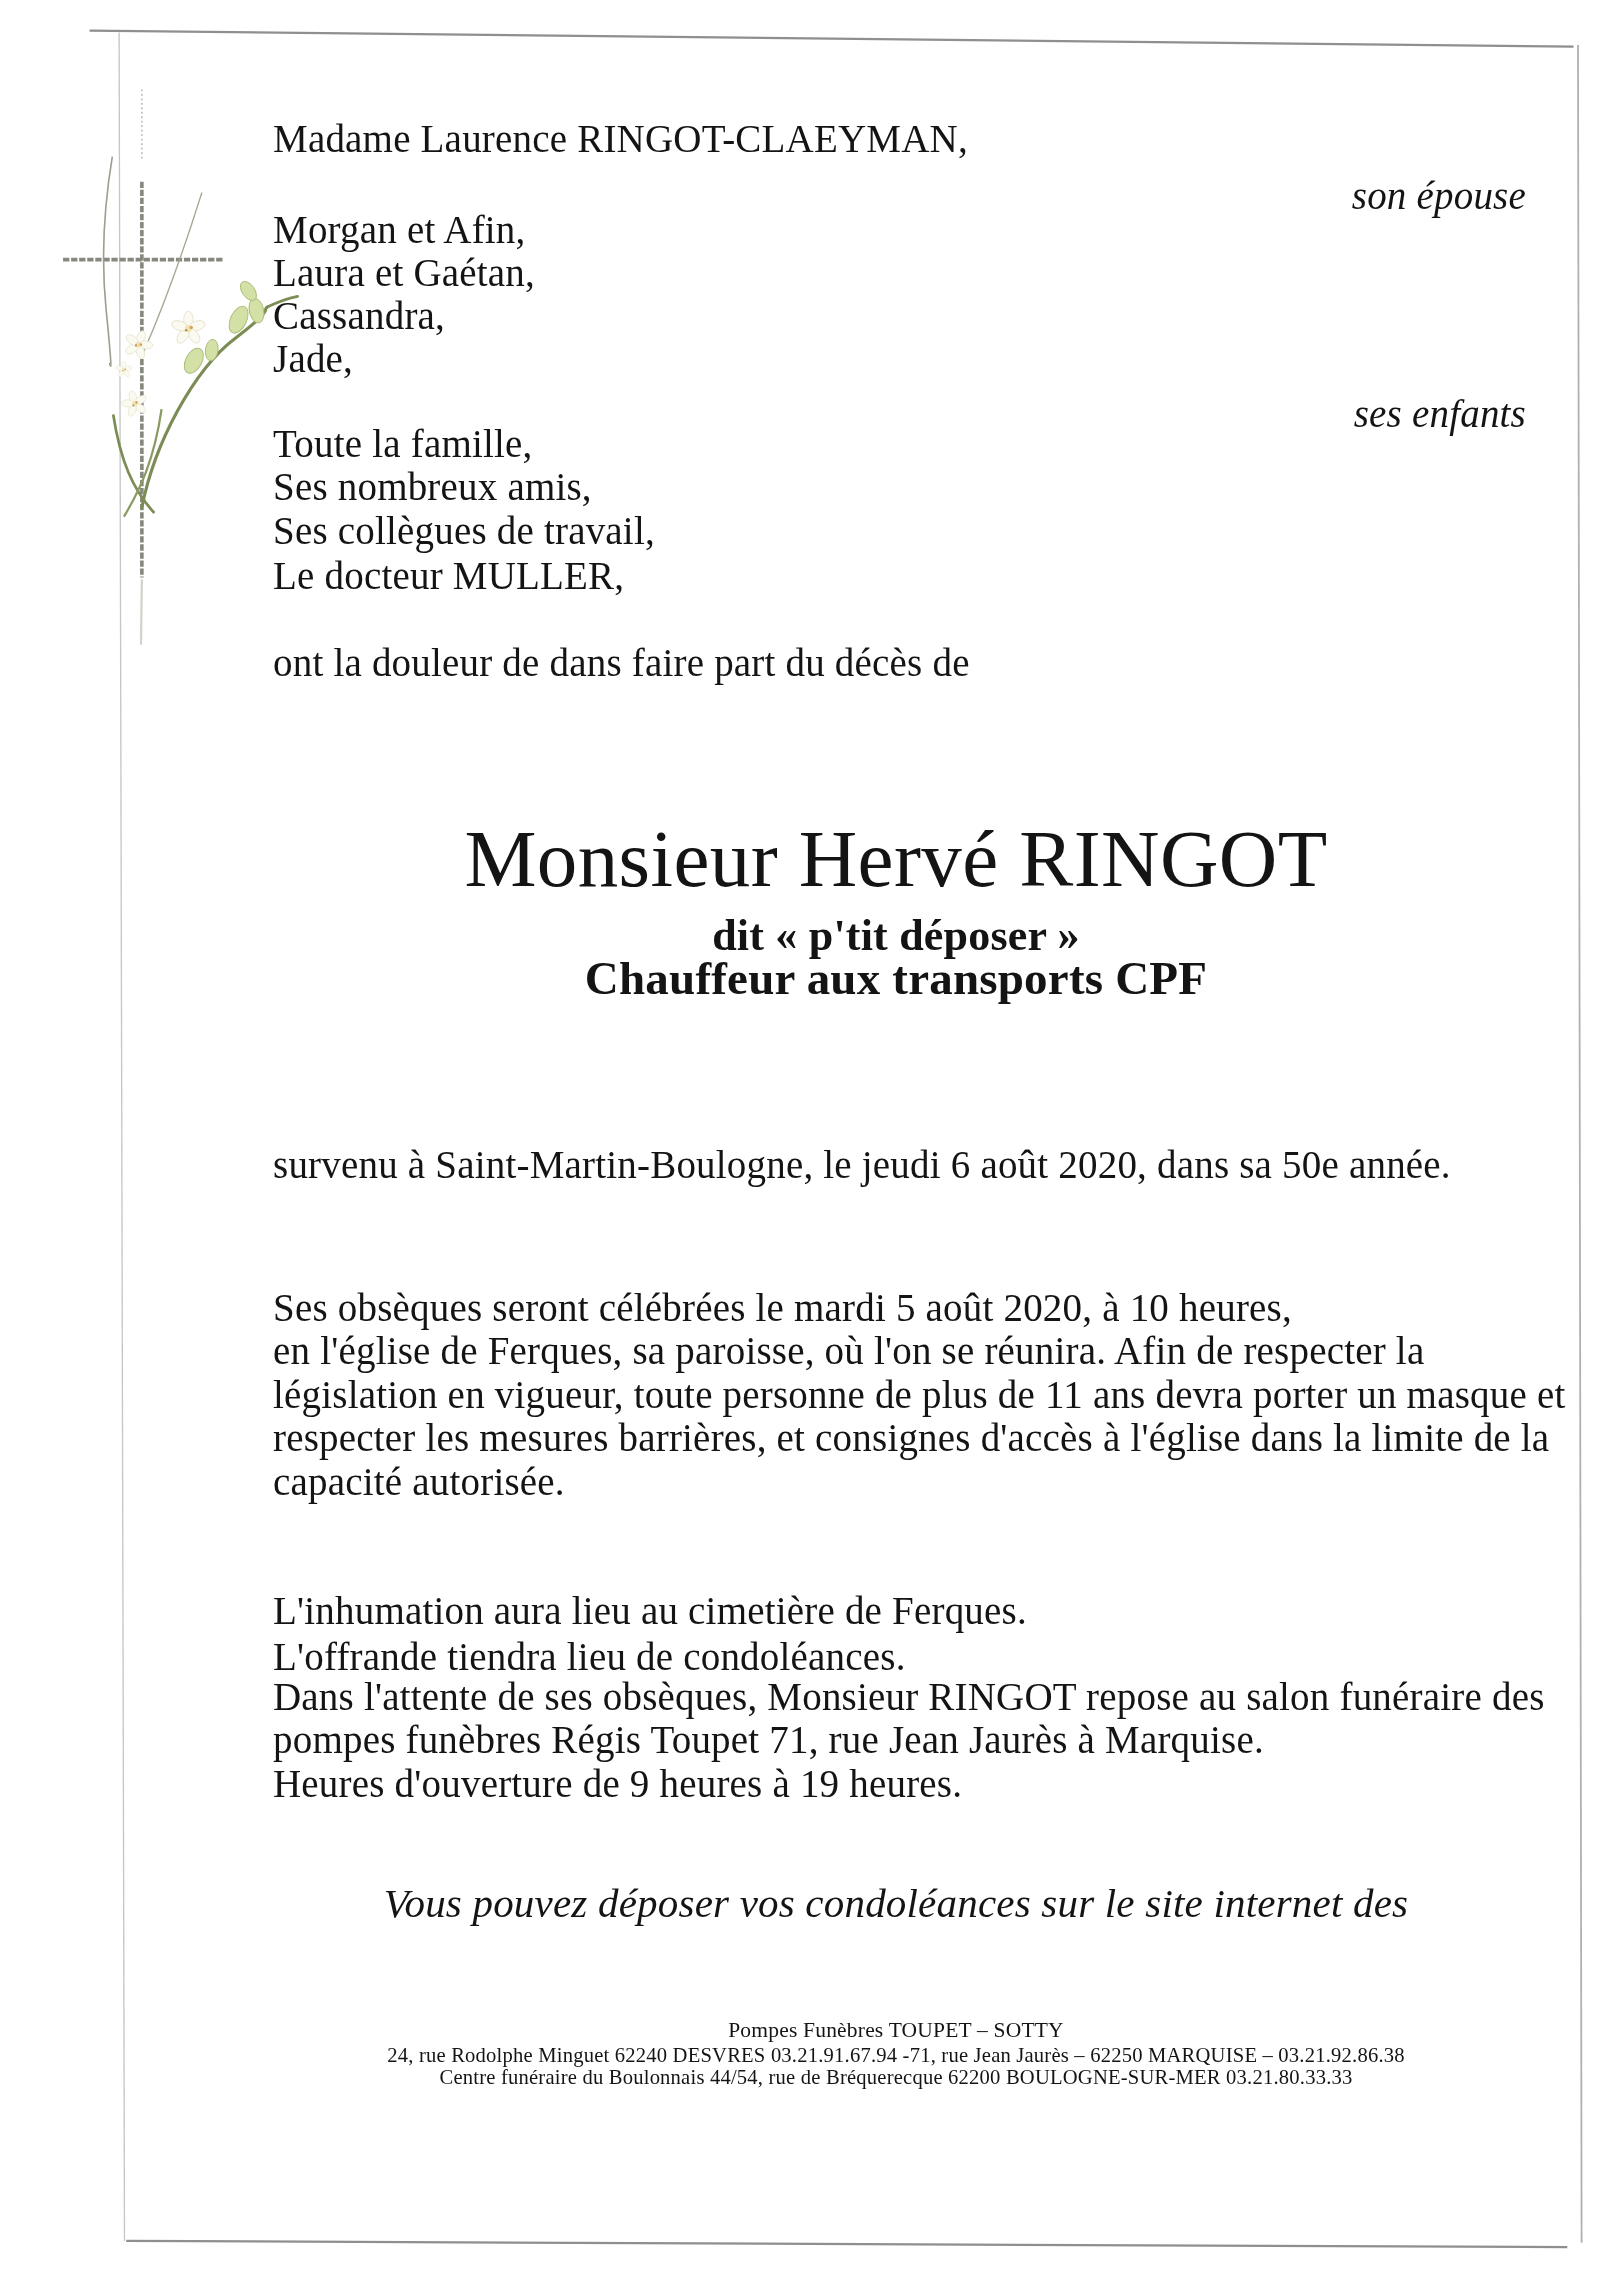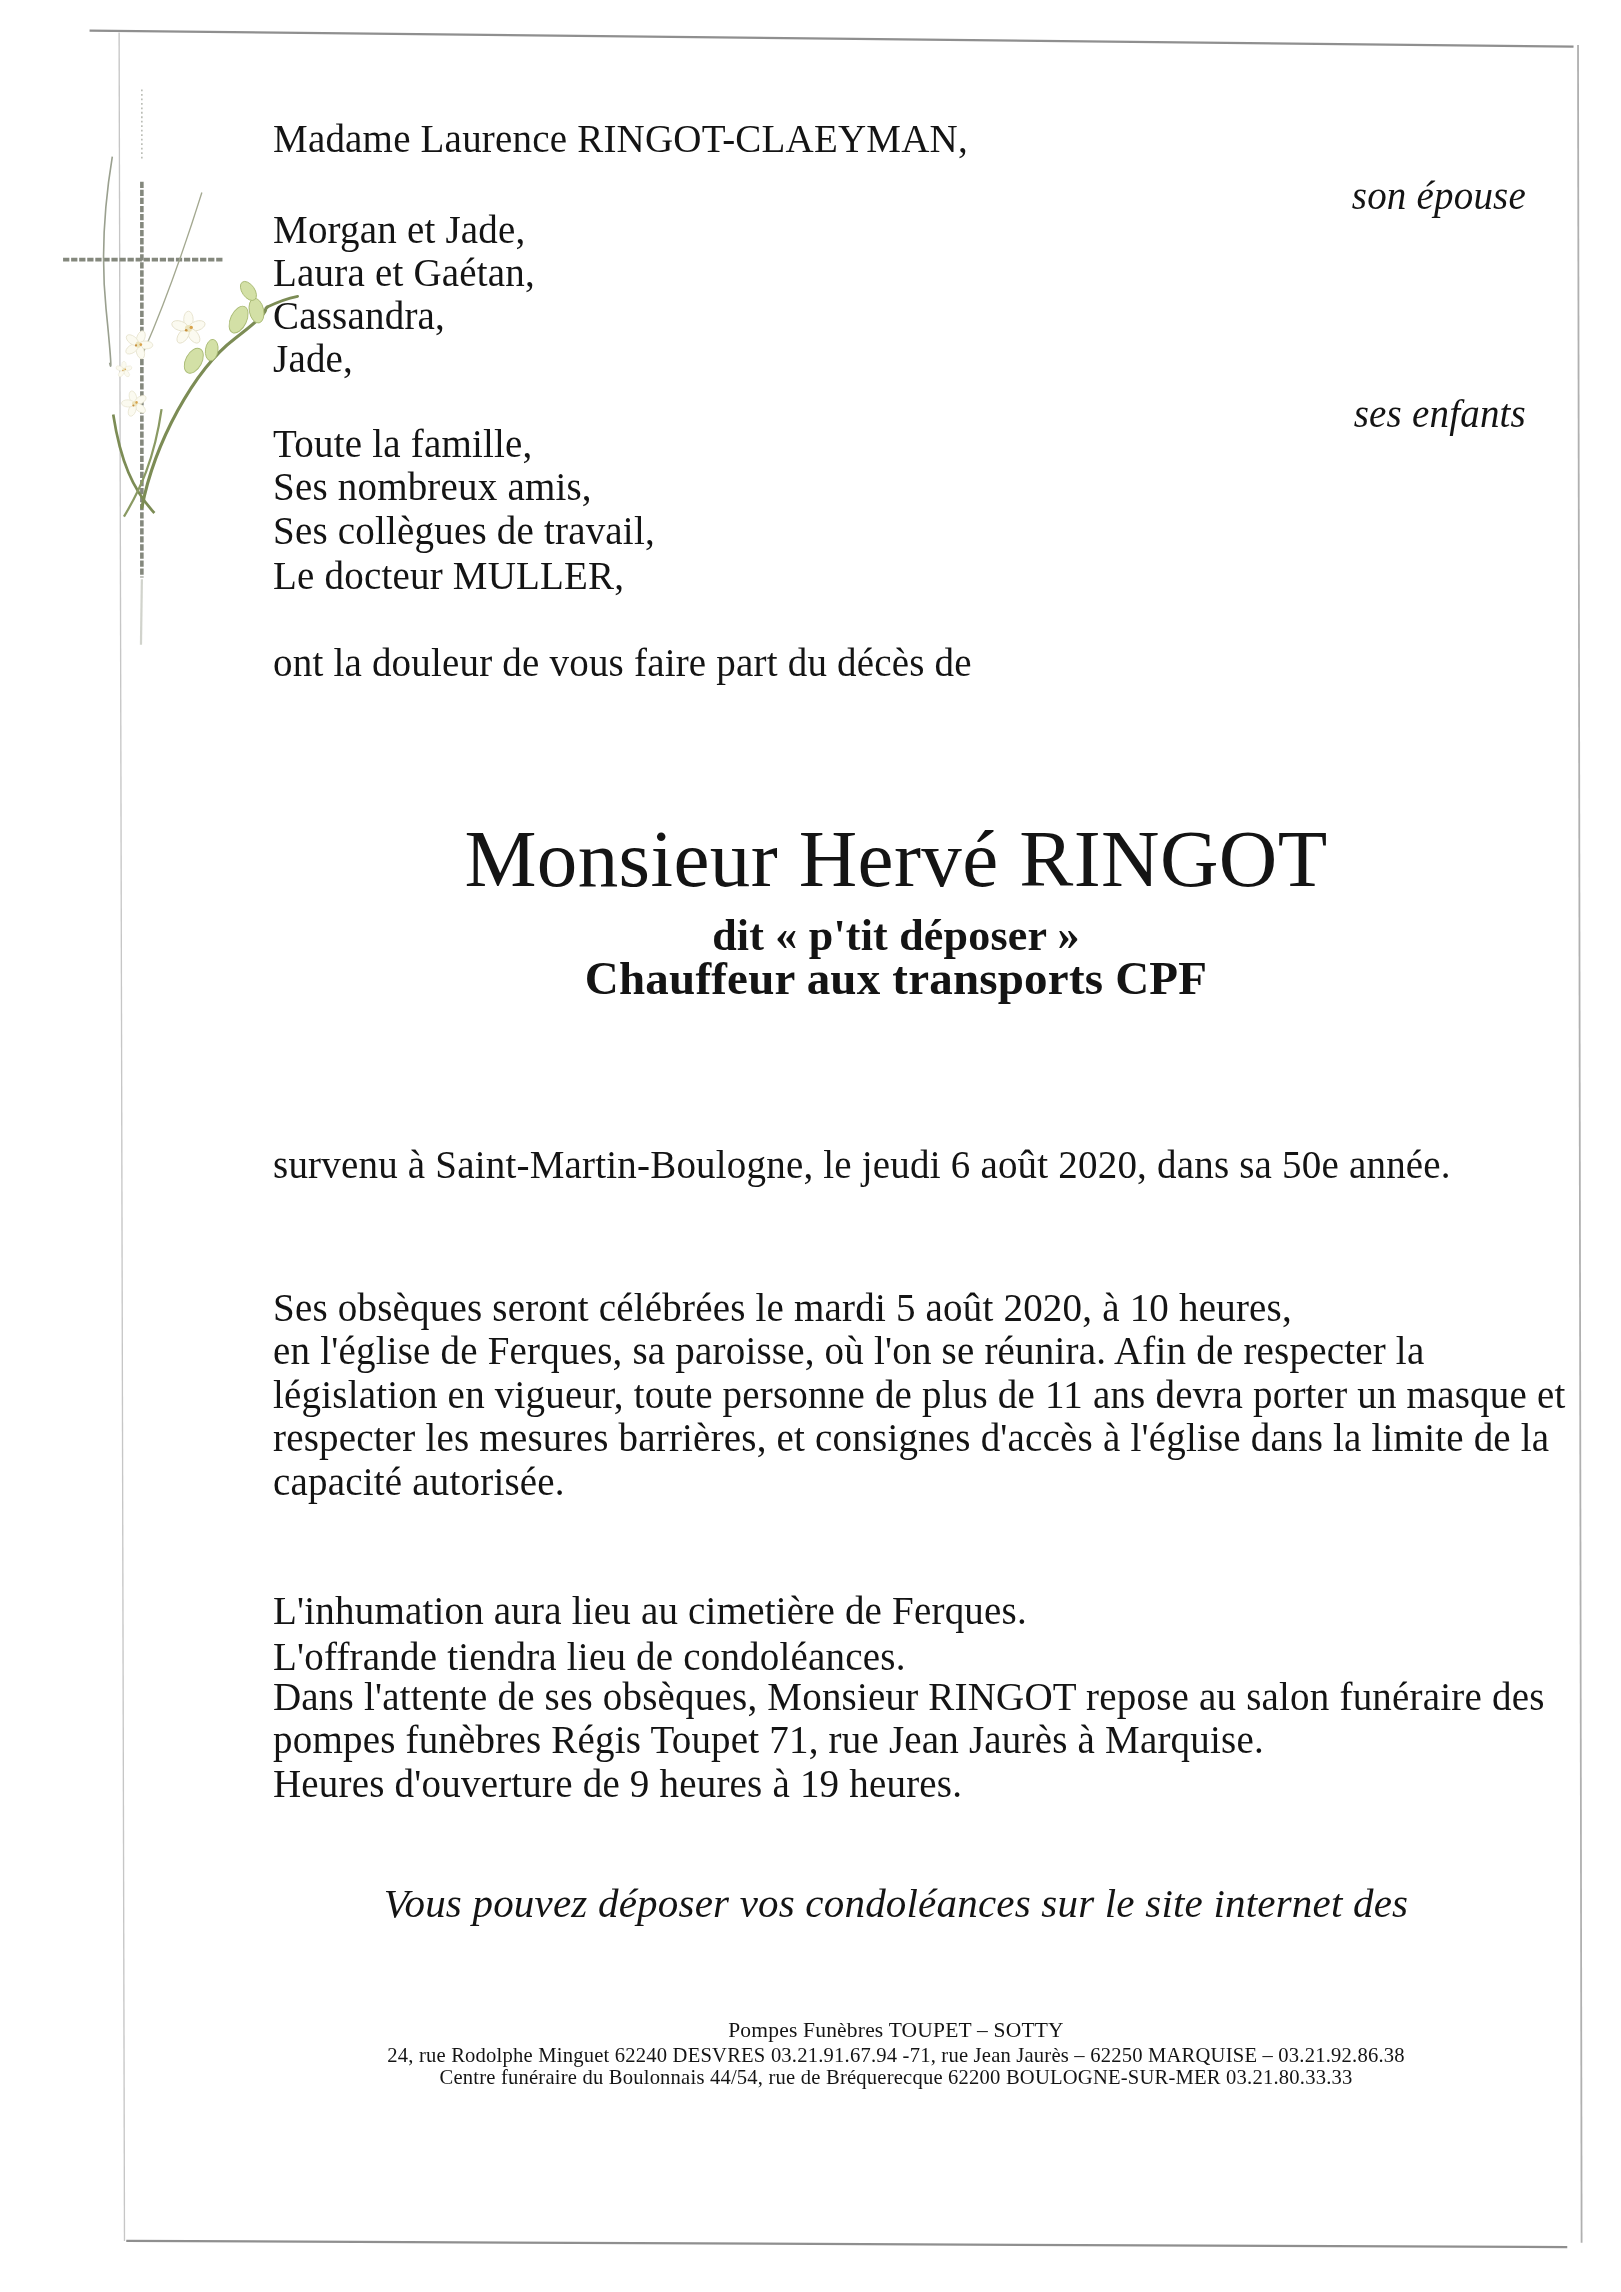--- a/index.html
+++ b/index.html
@@ -92,32 +92,32 @@
 
     <use href="#flower" transform="translate(180,272) scale(1.25)"></use>
     <use href="#flower" transform="translate(124,290) scale(1.05) rotate(20)"></use>
     <use href="#flower" transform="translate(120,356) scale(0.95) rotate(-15)"></use>
     <use href="#flower" transform="translate(108,318) scale(0.6)"></use>
   </svg>
 
   <div class="t" style="top:119px">Madame Laurence RINGOT-CLAEYMAN,</div>
   <div class="t attr" style="top:176px">son épouse</div>
 
-  <div class="t" style="top:210px">Morgan et Jade,</div>
+  <div class="t" style="top:210px">Morgan et Afin,</div>
   <div class="t" style="top:253px">Laura et Gaétan,</div>
   <div class="t" style="top:296px">Cassandra,</div>
   <div class="t" style="top:339px">Jade,</div>
   <div class="t attr" style="top:394px">ses enfants</div>
 
   <div class="t" style="top:424px">Toute la famille,</div>
   <div class="t" style="top:467px">Ses nombreux amis,</div>
   <div class="t" style="top:511px">Ses collègues de travail,</div>
   <div class="t" style="top:556px">Le docteur MULLER,</div>
 
-  <div class="t" style="top:643px">ont la douleur de vous faire part du décès de</div>
+  <div class="t" style="top:643px">ont la douleur de dans faire part du décès de</div>
 
   <div class="t center title-name" style="top:819px">Monsieur Hervé RINGOT</div>
   <div class="t center title-nick" style="top:914px">dit « p'tit déposer »</div>
   <div class="t center title-occup" style="top:955px">Chauffeur aux transports CPF</div>
 
   <div class="t" style="top:1145px">survenu à Saint-Martin-Boulogne, le jeudi 6 août 2020, dans sa 50e année.</div>
 
   <div class="t" style="top:1288px">Ses obsèques seront célébrées le mardi 5 août 2020, à 10 heures,</div>
   <div class="t" style="top:1331px">en l'église de Ferques, sa paroisse, où l'on se réunira. Afin de respecter la</div>
   <div class="t" style="top:1375px">législation en vigueur, toute personne de plus de 11 ans devra porter un masque et</div>

